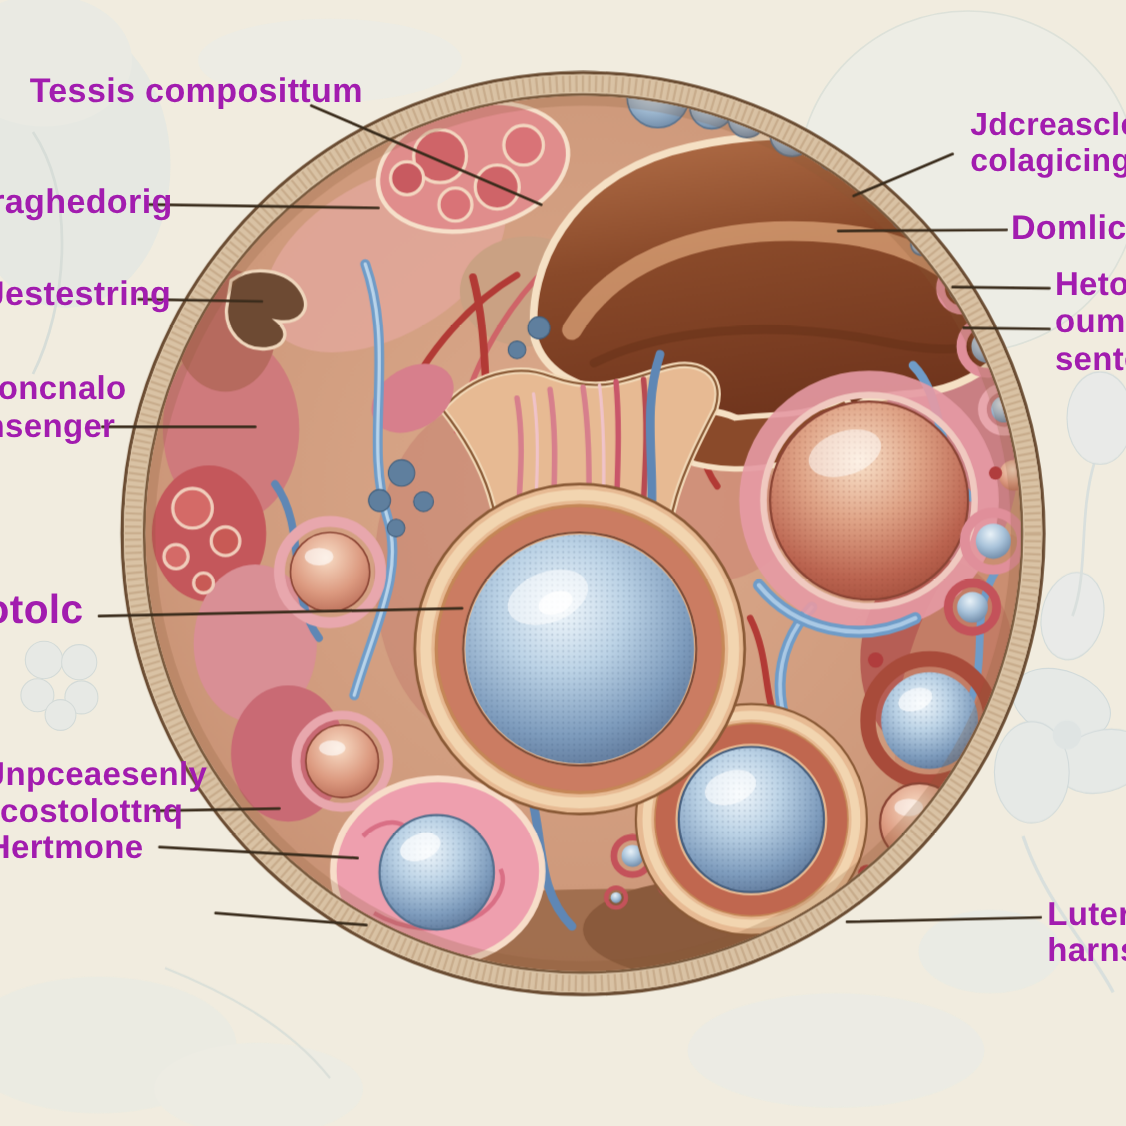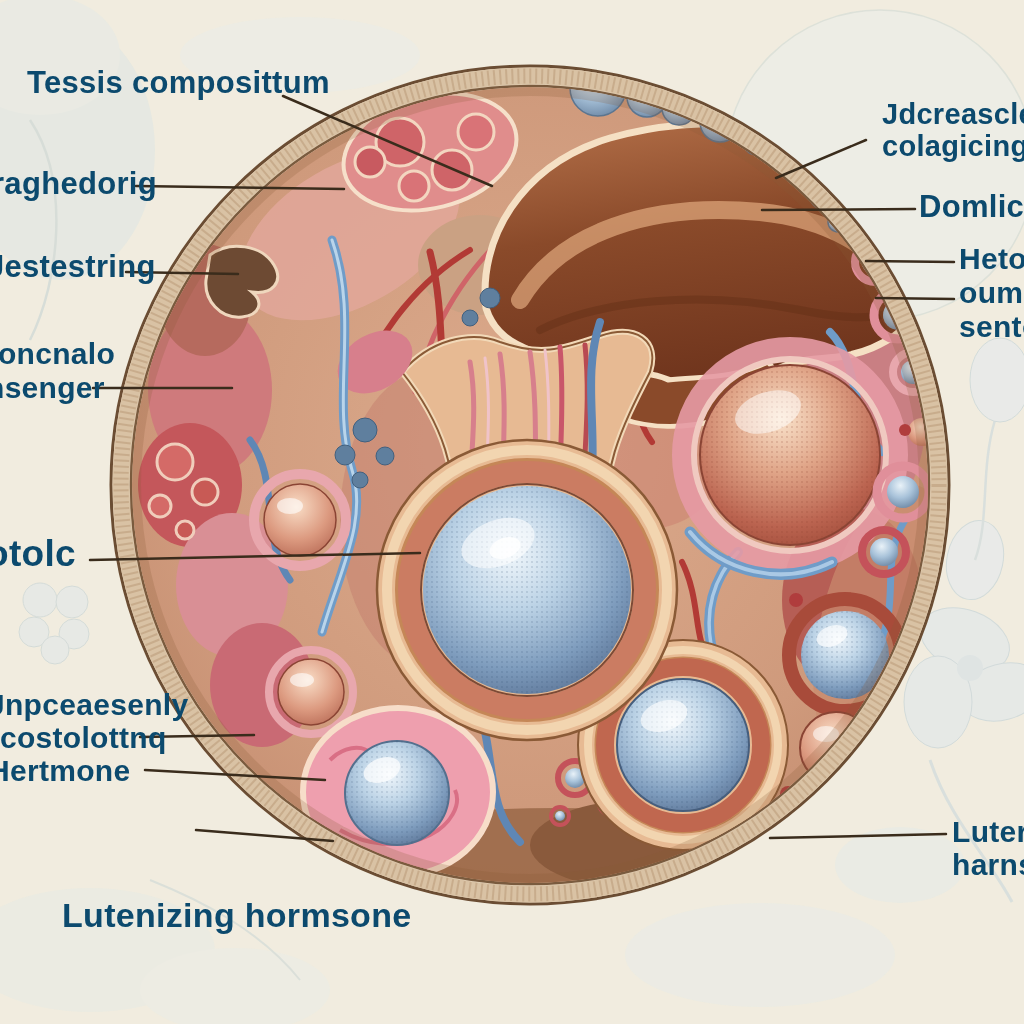--- a/index.html
+++ b/index.html
@@ -5,21 +5,21 @@
   * { margin:0; padding:0; box-sizing:border-box; }
   html,body { width:1024px; height:1024px; }
   #canvas {
     position:relative; width:1024px; height:1024px;
     background:#f1ecdf; overflow:hidden;
     font-family:"Liberation Sans", sans-serif;
   }
   #art { position:absolute; left:0; top:0; }
   .label {
     position:absolute; white-space:pre-line;
-    color:#0c4a6e; font-weight:700; line-height:1.08;
+    color:#a21caf; font-weight:700; line-height:1.08;
     letter-spacing:.3px; z-index:5;
   }
   .l-tessis        { left:27px;  top:66px;  font-size:31px; }
   .l-raghedorig    { left:-8px;  top:167px; font-size:31px; }
   .l-jestestring   { left:-13px; top:250px; font-size:31px; }
   .l-roncnalo      { left:-14px; top:337px; font-size:30px; line-height:1.12; }
   .l-otolc         { left:-14px; top:534px; font-size:37px; }
   .l-jnpceaesenly  { left:-12px; top:688px; font-size:30px; line-height:1.1; }
   .l-incleuf       { left:20px;  top:810px; font-size:32px; line-height:1.1; text-align:center; width:272px; }
   .l-lutenizing    { left:62px;  top:897px; font-size:34px; }
@@ -331,21 +331,20 @@
 
 <div class="label l-tessis">Tessis composittum</div>
 <div class="label l-raghedorig">raghedorig</div>
 <div class="label l-jestestring">Jestestring</div>
 <div class="label l-roncnalo">roncnalo
 nsenger</div>
 <div class="label l-otolc">otolc</div>
 <div class="label l-jnpceaesenly">Jnpceaesenly
 rcostolottnq
 Hertmone</div>
-<div class="label l-lutenizing">Lutenizing hormsone</div>
 <div class="label l-jdcreascle">Jdcreascle
 colagicing</div>
 <div class="label l-domlic">Domlic</div>
 <div class="label l-heto">Heto
 oume
 sento</div>
 <div class="label l-luterinizing">Luterinizing
 harnson</div>
 
 </div>

